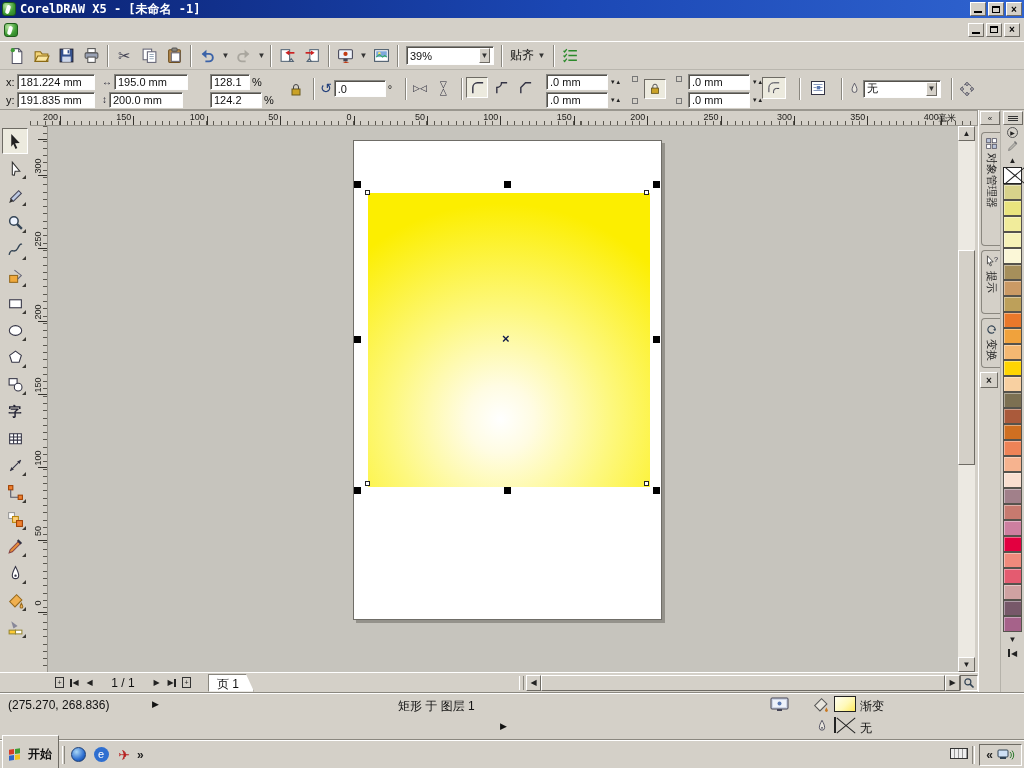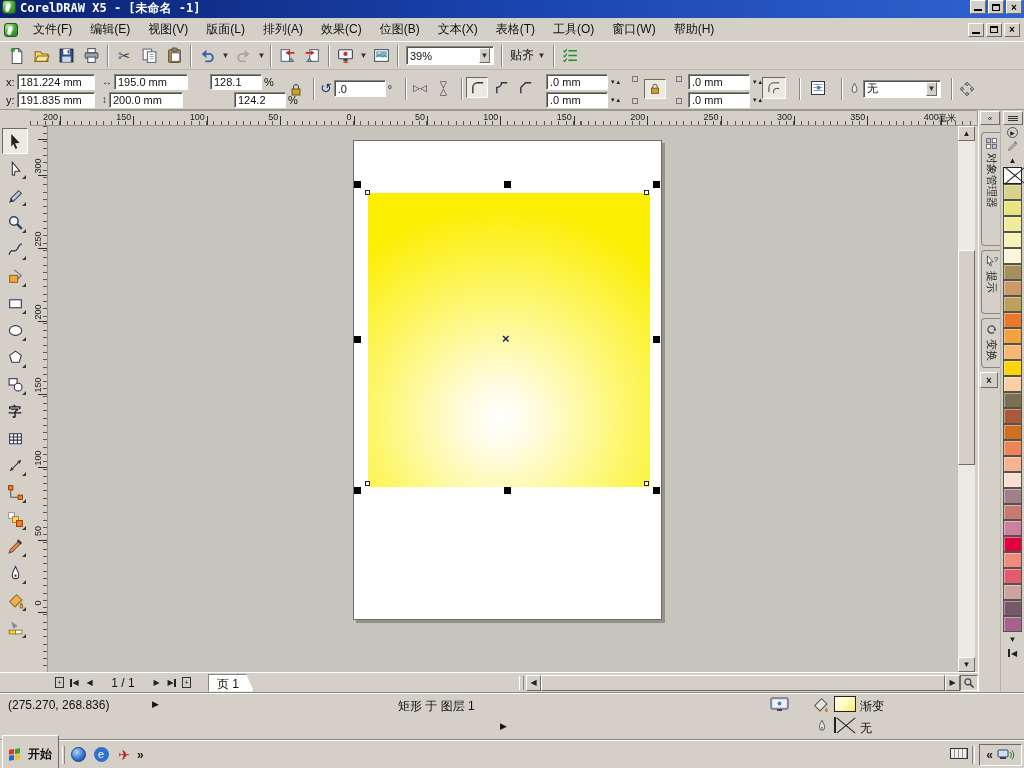--- a/index.html
+++ b/index.html
@@ -5,21 +5,21 @@
 *{margin:0;padding:0;box-sizing:border-box;font-family:"Liberation Sans","DejaVu Sans",sans-serif;}
 html,body{width:1024px;height:768px;}
 body{position:relative;background:#d4d0c8;overflow:hidden;font-size:12px;color:#111;}
 .abs{position:absolute;}
 .raised{border:1px solid;border-color:#ffffff #6e6b64 #6e6b64 #ffffff;background:#d4d0c8;}
 .sunken{border:1px solid;border-color:#6e6b64 #ffffff #ffffff #6e6b64;}
 .field{background:#fff;border:1px solid;border-color:#848480 #fdfdfd #fdfdfd #848480;box-shadow:inset 1px 1px 0 #55524c;font-size:11px;padding:0 3px;display:flex;align-items:center;}
 .sep{width:2px;align-self:center;height:22px;border-left:1px solid #8a877f;border-right:1px solid #fff;margin:0 3px;}
 .tbtn{width:25px;height:24px;display:flex;align-items:center;justify-content:center;background:transparent;}
 .drop{width:11px;height:24px;display:flex;align-items:center;justify-content:center;font-size:8px;color:#333;}
-.titlebar{left:0;top:0;width:1024px;height:18px;background:linear-gradient(90deg,#0b2272,#1b47b4 55%,#2f63cf);display:flex;align-items:flex-start;padding:0 2px;}
+.titlebar{left:0;top:0;width:1024px;height:18px;background:linear-gradient(90deg,#0b2272,#1b47b4 55%,#2f63cf);display:flex;align-items:center;padding:0 2px;}
 .titlebar .ttl{color:#fff;font-weight:bold;font-family:"DejaVu Sans Mono","Liberation Mono",monospace;font-size:12px;margin-left:4px;white-space:nowrap;}
 .winbtn{width:16px;height:14px;margin-left:2px;display:flex;align-items:center;justify-content:center;font-size:10px;font-weight:bold;color:#000;}
 .appicon{width:14px;height:14px;border-radius:3px;background:radial-gradient(circle at 30% 25%,#bfe8a8,#3f9c35 60%,#2c7d26);border:1px solid #1e5c1a;position:relative;}
 .appicon::after{content:"";position:absolute;left:3px;top:2px;width:4px;height:9px;background:#fff;border-radius:2px;transform:rotate(18deg);}
 .menubar{left:0;top:18px;width:1024px;height:24px;background:#d4d0c8;border-bottom:1px solid #fff;display:flex;align-items:center;padding:0 4px;}
 .menuitem{padding:3px 9px;white-space:nowrap;}
 .toolbar{left:0;top:42px;width:1024px;height:28px;display:flex;align-items:center;padding:0 4px;border-bottom:1px solid #b9b6ae;}
 .propbar{left:0;top:70px;width:1024px;height:40px;border-bottom:1px solid #9a978f;}
 .prow{position:absolute;height:17px;display:flex;align-items:center;gap:2px;}
 .plabel{font-size:11px;}
@@ -78,34 +78,20 @@
       </span>
     <span class="winbtn raised">
         <i style="width:8px;height:7px;border:1px solid #000;border-top-width:2px;"></i>
       </span>
     <span class="winbtn raised">×</span>
   </span>
 </div>
 
 <div class="menubar abs">
   <span class="appicon" style="margin-right:6px;"></span>
-  <span id="menu-items" style="display:flex;">
-      <span class="menuitem">文件(F)</span>
-      <span class="menuitem">编辑(E)</span>
-      <span class="menuitem">视图(V)</span>
-      <span class="menuitem">版面(L)</span>
-      <span class="menuitem">排列(A)</span>
-      <span class="menuitem">效果(C)</span>
-      <span class="menuitem">位图(B)</span>
-      <span class="menuitem">文本(X)</span>
-      <span class="menuitem">表格(T)</span>
-      <span class="menuitem">工具(O)</span>
-      <span class="menuitem">窗口(W)</span>
-      <span class="menuitem">帮助(H)</span>
-    </span>
   <span style="margin-left:auto;display:flex;">
     <span class="winbtn raised">
         <i style="width:8px;border-bottom:2px solid #000;margin-top:6px;"></i>
       </span>
     <span class="winbtn raised">
         <i style="width:8px;height:7px;border:1px solid #000;border-top-width:2px;"></i>
       </span>
     <span class="winbtn raised">×</span>
   </span>
 </div>
@@ -239,25 +225,25 @@
   </div>
   <div class="prow" style="left:102px;top:3px;">
     <span class="glyph" style="font-size:10px;">↔</span>
     <span class="field" style="width:74px;height:16px;">195.0 mm</span>
   </div>
   <div class="prow" style="left:102px;top:21px;">
     <span class="glyph" style="font-size:10px;">↕</span>
     <span class="field" style="width:74px;height:16px;">200.0 mm</span>
   </div>
   <div class="prow" style="left:210px;top:3px;">
-    <span class="field" style="width:52px;height:16px;">128.1</span>
+    <span class="field" style="width:40px;height:16px;">128.1</span>
     <span class="plabel">%</span>
   </div>
   <div class="prow" style="left:210px;top:21px;">
-    <span class="field" style="width:52px;height:16px;margin-left:24px;">124.2</span>
+    <span class="field" style="width:52px;height:16px;">124.2</span>
     <span class="plabel">%</span>
   </div>
   <div class="prow" style="left:288px;top:11px;">
     <svg width="16" height="16" viewBox="0 0 16 16">
         <rect x="4" y="7" width="8" height="6" fill="#caa227" stroke="#6b5a1e"></rect>
         <path d="M5.5 7V5a2.5 2.5 0 015 0v2" fill="none" stroke="#444"></path>
       </svg>
   </div>
   <div class="sep abs" style="left:310px;top:8px;"></div>
   <div class="prow" style="left:320px;top:10px;">

